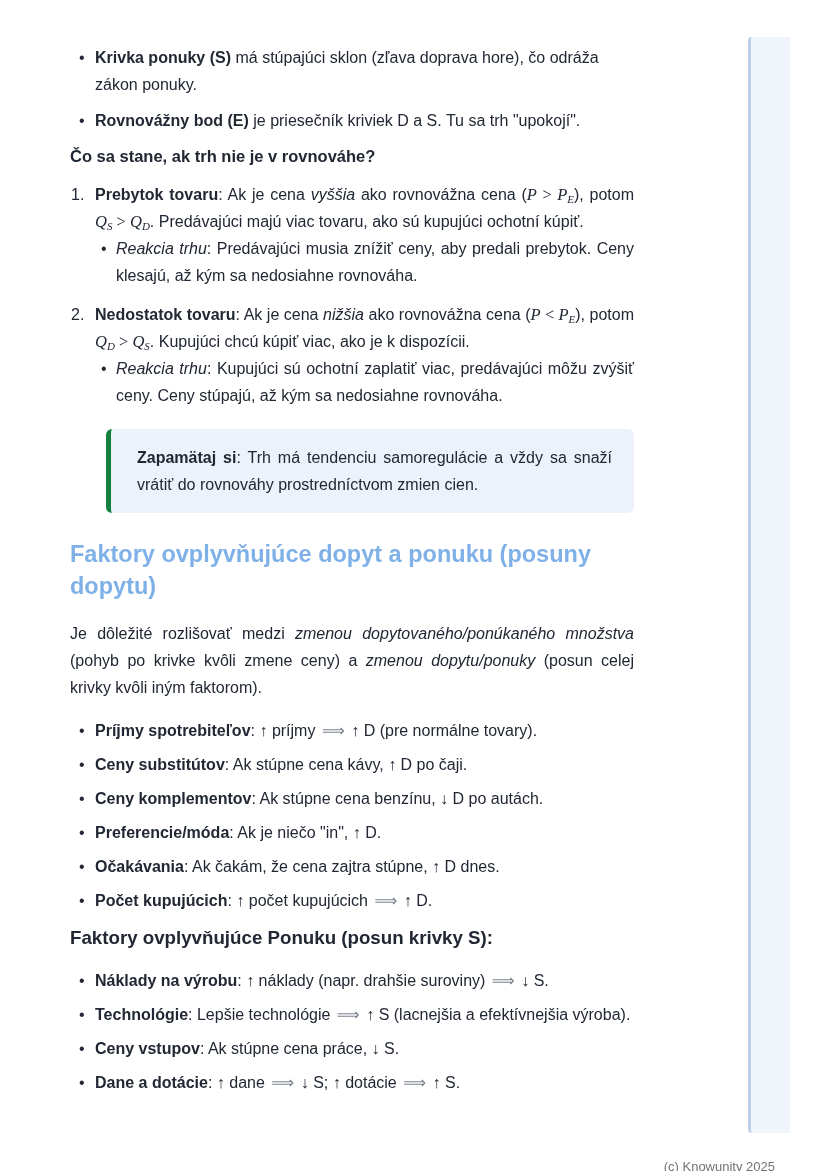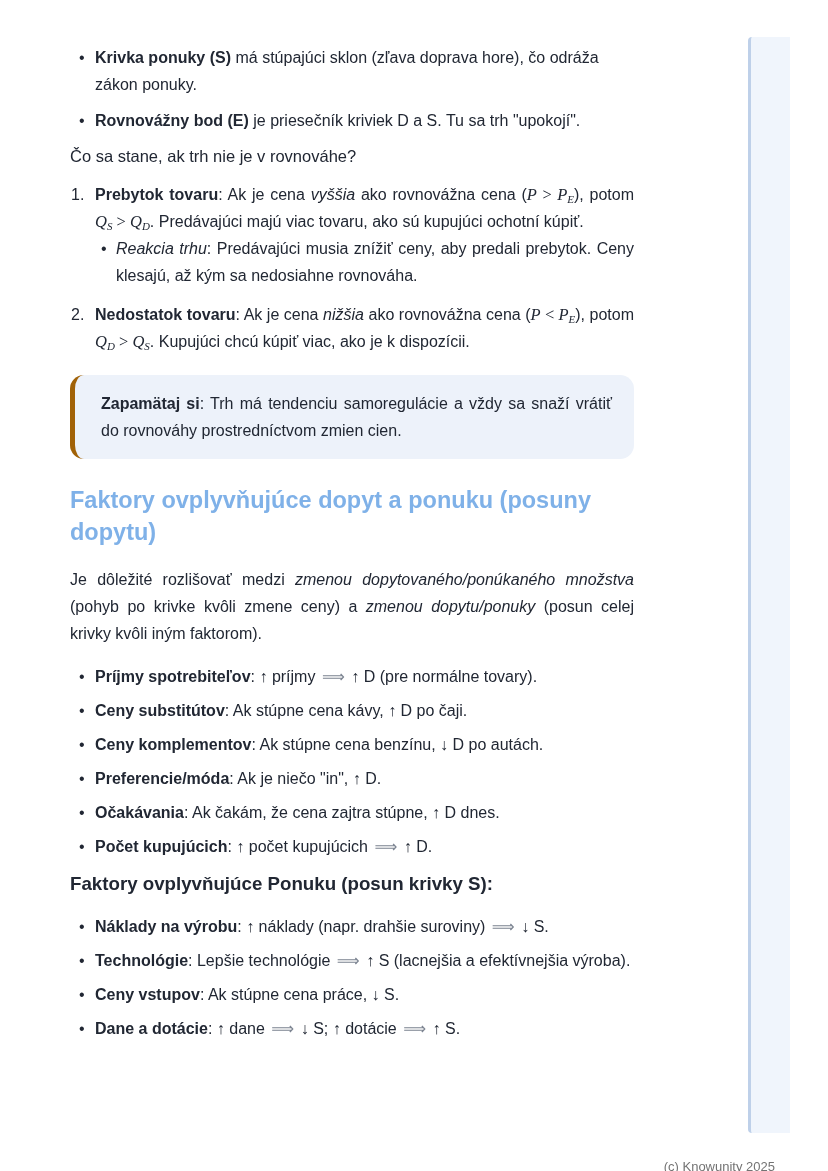--- a/index.html
+++ b/index.html
@@ -24,21 +24,21 @@
   .b { font-weight: bold; }
   em { font-style: italic; }
 
   ul, ol { list-style: none; }
 
   
   .intro { margin-top: 14px; }
   .intro > li { position: relative; padding-left: 25px; margin-bottom: 9px; }
   .intro > li::before { content: "•"; position: absolute; left: 9px; top: 0; }
 
-  .question { font-size: 16.5px; font-weight: normal; margin-top: 0; }
+  .question { font-size: 16.5px; font-weight: bold; margin-top: 0; }
 
   
   .numbered { margin-top: 11px; counter-reset: num; }
   .numbered > li { position: relative; padding-left: 25px; margin-bottom: 12px; text-align: justify; }
   .numbered > li::before {
     counter-increment: num;
     content: counter(num) ".";
     position: absolute; left: 1px; top: 0;
   }
   .subul { margin-top: 0; }
@@ -47,24 +47,25 @@
 
   
   .math { font-family: "Liberation Serif", "DejaVu Serif", serif; font-style: italic; font-size: 16.5px; }
   .math sub { font-size: 11px; font-style: italic; line-height: 0; vertical-align: -3px; }
   .mop { font-family: "Liberation Serif", "DejaVu Serif", serif; font-size: 16.5px; }
 
   
   .callout {
     margin-top: 20px;
     background: #edf2fa;
-    border-left: 5px solid #a16207;
-    border-radius: 14px;
+    border-left: 5px solid #15803d;
+    border-radius: 6px;
     padding: 15px 22px 15px 26px;
     text-align: justify;
+    margin-left: 36px;
   }
 
   
   .h1 {
     margin-top: 25px;
     font-size: 23.5px;
     line-height: 32px;
     font-weight: bold;
     color: #7fb1e8;
   }
@@ -125,20 +126,25 @@
       <li>
         <span class="b">Prebytok tovaru</span><span>: Ak je cena </span><em>vyššia</em><span> ako rovnovážna cena (</span><span class="math"><span>P</span><sub></sub></span><span class="mop"> &gt; </span><span class="math"><span>P</span><sub>E</sub></span><span>), potom </span><span class="math"><span>Q</span><sub>S</sub></span><span class="mop"> &gt; </span><span class="math"><span>Q</span><sub>D</sub></span><span>. Predávajúci majú viac tovaru, ako sú kupujúci ochotní kúpiť.</span>
         <ul class="subul">
           <li>
             <em>Reakcia trhu</em><span>: Predávajúci musia znížiť ceny, aby predali prebytok. Ceny klesajú, až kým sa nedosiahne rovnováha.</span>
           </li>
         </ul>
       </li>
       <li>
         <span class="b">Nedostatok tovaru</span><span>: Ak je cena </span><em>nižšia</em><span> ako rovnovážna cena (</span><span class="math"><span>P</span><sub></sub></span><span class="mop"> &lt; </span><span class="math"><span>P</span><sub>E</sub></span><span>), potom </span><span class="math"><span>Q</span><sub>D</sub></span><span class="mop"> &gt; </span><span class="math"><span>Q</span><sub>S</sub></span><span>. Kupujúci chcú kúpiť viac, ako je k dispozícii.</span>
+        <ul class="subul">
+          <li>
+            <em>Reakcia trhu</em><span>: Kupujúci sú ochotní zaplatiť viac, predávajúci môžu zvýšiť ceny. Ceny stúpajú, až kým sa nedosiahne rovnováha.</span>
+          </li>
+        </ul>
       </li>
     </ol>
 
     <div class="callout">
       <span class="b">Zapamätaj si</span><span>: Trh má tendenciu samoregulácie a vždy sa snaží vrátiť do rovnováhy prostredníctvom zmien cien.</span>
     </div>
 
     <h1 class="h1">Faktory ovplyvňujúce dopyt a ponuku (posuny dopytu)</h1>
 
     <p class="lead">

